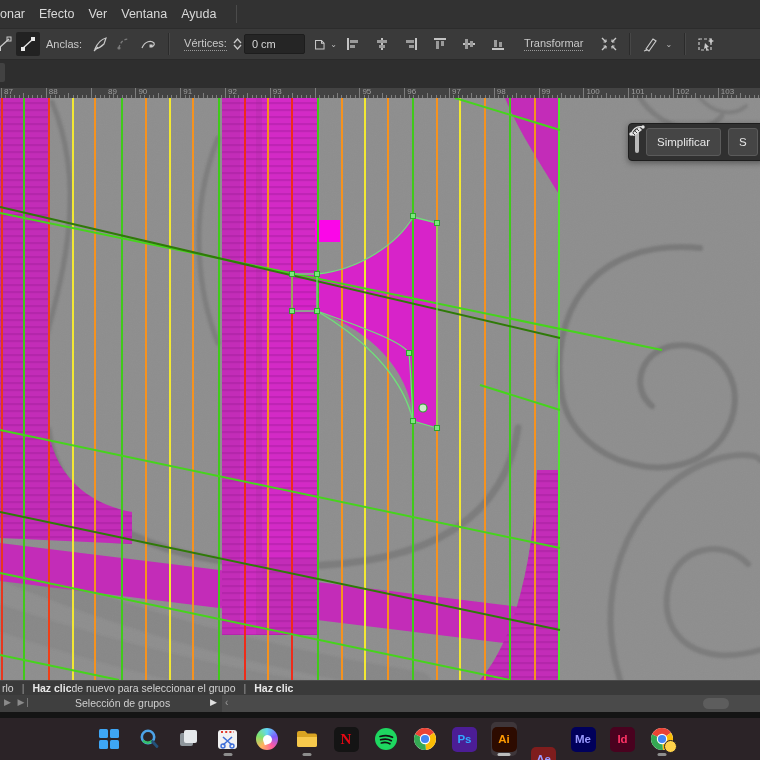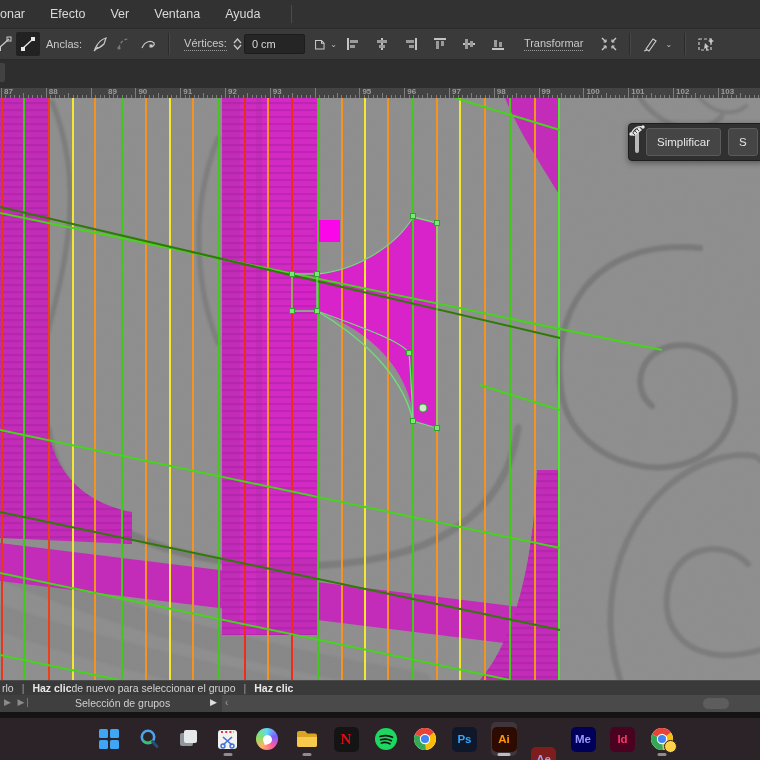--- a/index.html
+++ b/index.html
@@ -2,21 +2,21 @@
 <html><head>
 <meta charset="utf-8">
 <style>
   html,body{margin:0;padding:0;}
   body{width:760px;height:760px;overflow:hidden;background:#1e1e1e;
        font-family:"Liberation Sans",sans-serif;-webkit-font-smoothing:antialiased;}
   .app{position:relative;width:760px;height:760px;background:#323232;}
 
   
   .menubar{position:absolute;left:0;top:0;width:760px;height:28px;background:#323232;
-           display:flex;align-items:center;color:#d9d9d9;font-size:12.5px;gap:11px;}
+           display:flex;align-items:center;color:#d9d9d9;font-size:12.5px;}
   .menubar .mi{padding:0 14px 0 0;cursor:default;}
   .menubar .mi:first-child{padding-left:0;}
   .menubar .msep{width:1px;height:18px;background:#4b4b4b;margin-left:6px;}
 
   
   .optionsbar{position:absolute;left:0;top:28px;width:760px;height:32px;background:#3a3a3a;
               border-top:1px solid #2c2c2c;border-bottom:1px solid #2a2a2a;
               display:flex;align-items:center;color:#c9c9c9;font-size:11px;box-sizing:border-box;}
   .obtn{width:24px;height:24px;border-radius:2px;display:flex;align-items:center;justify-content:center;flex:0 0 auto;}
   .obtn.active{background:#222222;}
@@ -30,21 +30,21 @@
           color:#d6d6d6;font-size:11px;display:flex;align-items:center;padding-left:7px;}
   .chev{margin-left:2px;color:#bdbdbd;font-size:8px;}
   .align-group{display:flex;gap:5px;margin:0 4px;}
 
   
   .docstrip{position:absolute;left:0;top:60px;width:760px;height:28px;background:#2e2e2e;}
   .docstrip .stub{position:absolute;left:0;top:3px;width:5px;height:19px;background:#424242;border-radius:0 2px 2px 0;}
   .ruler{position:absolute;left:0;top:88px;width:760px;height:10px;background:#434343;
          border-bottom:1px solid #262626;overflow:hidden;font-size:8px;color:#9d9d9d;}
   .ruler .tick{position:absolute;bottom:0;width:1px;background:#7e7e7e;}
-  .ruler .num{position:absolute;top:-1px;line-height:10px;font-weight:bold;}
+  .ruler .num{position:absolute;top:-1px;line-height:10px;}
 
   
   .canvas{position:absolute;left:0;top:98px;width:760px;height:582px;background:#8e8e8e;overflow:hidden;}
   .canvas svg{position:absolute;left:0;top:0;}
 
   
   .floatpanel{position:absolute;left:628px;top:25px;height:36px;background:#303030;border:1px solid #1d1d1d;
               border-radius:4px;display:flex;align-items:center;padding:0 6px;gap:7px;box-shadow:0 2px 6px rgba(0,0,0,.4);}
   .floatpanel .handle{width:4px;height:22px;background:#b9b9b9;border-radius:2px;}
   .fbtn{height:26px;background:#454545;border:1px solid #5b5b5b;border-radius:3px;color:#e6e6e6;
@@ -617,21 +617,21 @@
         <svg width="24" height="24" viewBox="0 0 24 24">
           <circle cx="12" cy="12" r="11" fill="#fff"></circle>
           <path d="M12 12 L12 1 A11 11 0 0 1 21.5 17.5 Z" fill="#ea4335" transform="rotate(-65 12 12)"></path>
           <path d="M12 12 L12 1 A11 11 0 0 1 21.5 17.5 Z" fill="#fbbc05" transform="rotate(55 12 12)"></path>
           <path d="M12 12 L12 1 A11 11 0 0 1 21.5 17.5 Z" fill="#34a853" transform="rotate(175 12 12)"></path>
           <circle cx="12" cy="12" r="5.2" fill="#fff"></circle>
             <circle cx="12" cy="12" r="4.1" fill="#4285f4"></circle>
         </svg>
       </div>
       <div class="ticon">
-        <div class="appsq" style="background:#0f172a;color:#31a8ff;text-align:right;">Ps</div>
+        <div class="appsq" style="background:#4c1d95;color:#31a8ff;text-align:right;">Ps</div>
       </div>
       <div class="ticon active">
         <div class="appsq" style="background:#2d0b00;color:#ff9a00;">Ai</div>
         <div class="pill"></div>
       </div>
       <div class="ticon">
         <div class="appsq" style="background:#7f1d1d;color:#9999ff;margin-top:40px;">Ae</div>
       </div>
       <div class="ticon">
         <div class="appsq" style="background:#00005b;color:#9999ff;">Me</div>

